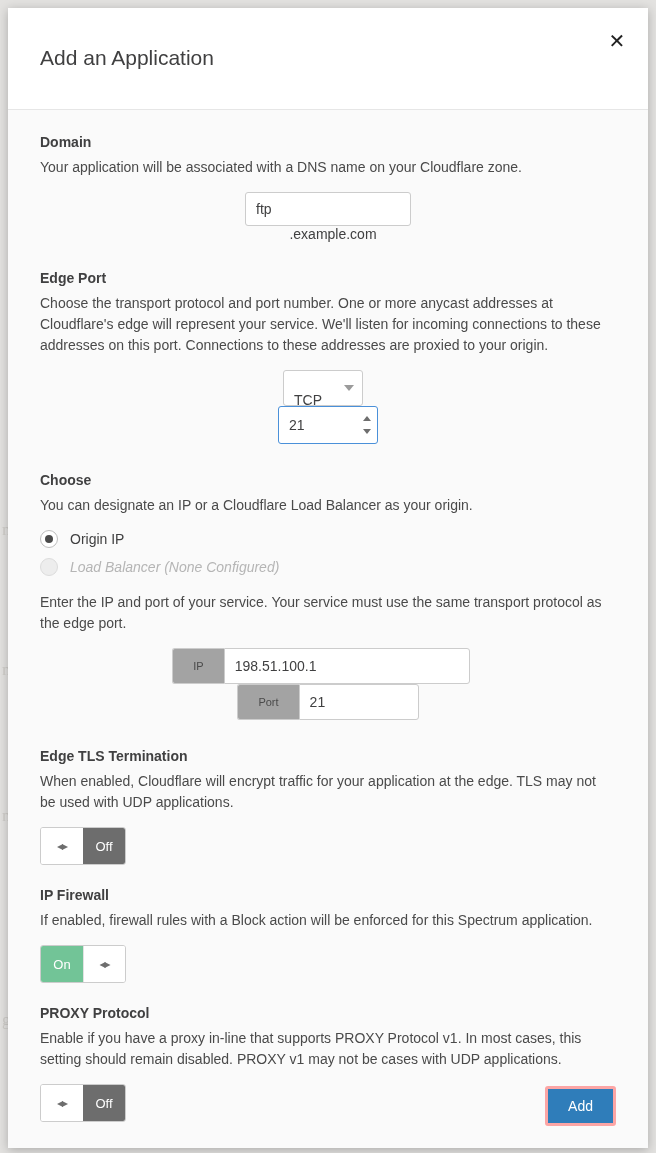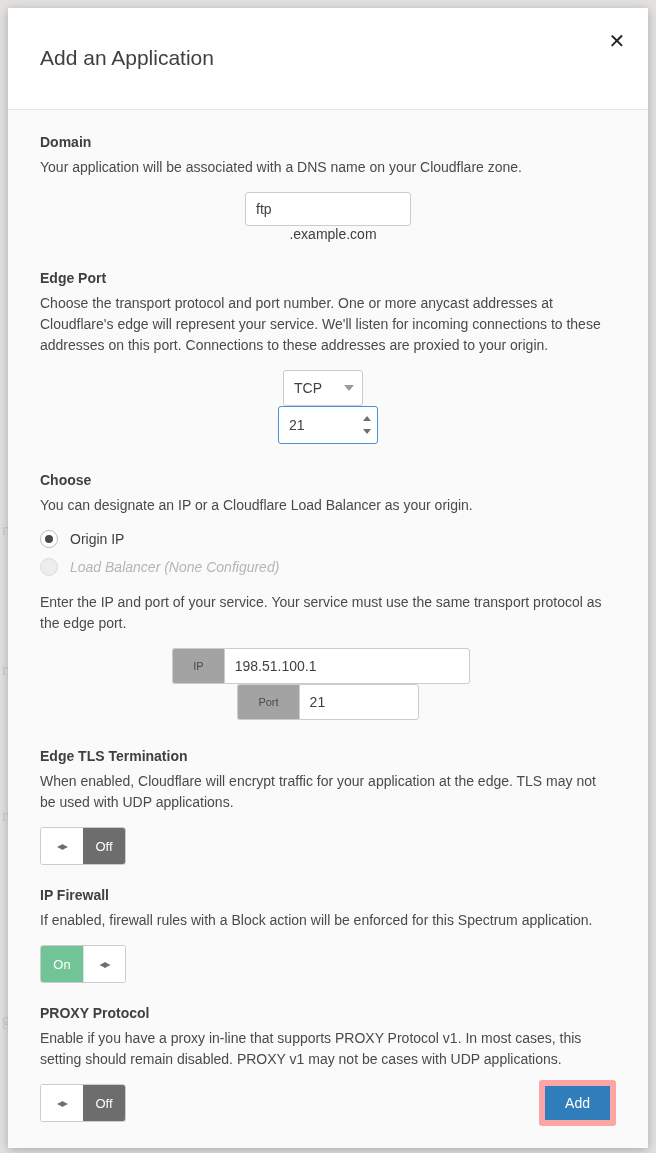--- a/index.html
+++ b/index.html
@@ -121,21 +121,21 @@
     margin-right: 10px;
   }
   .select-box {
     width: 80px;
     height: 36px;
     border: 1px solid #ccc;
     border-radius: 3px;
     background: #fff;
     font-size: 14px;
     color: #404041;
-    padding: 0 24px 0 10px;
+    padding: 12px 24px 0 10px;
     line-height: 34px;
     cursor: pointer;
   }
   .select-caret {
     position: absolute;
     right: 9px;
     top: 15px;
     width: 0; height: 0;
     border-left: 5px solid transparent;
     border-right: 5px solid transparent;
@@ -281,21 +281,21 @@
   .toggle.on .toggle-knob { border-left: 1px solid #e2e2e2; }
 
   .footer {
     position: absolute;
     right: 32px;
     bottom: 22px;
   }
   .add-button {
     background: #2f7dba;
     color: #fff;
-    border: 6px solid #fca5a5;
+    border: 3px solid #fca5a5;
     border-radius: 3px;
     font-size: 14px;
     padding: 9px 20px;
     cursor: pointer;
     font-family: "Liberation Sans", sans-serif;
   }
   .arrows-glyph { letter-spacing: -1px; }
 </style>
 </head>
 <body>

